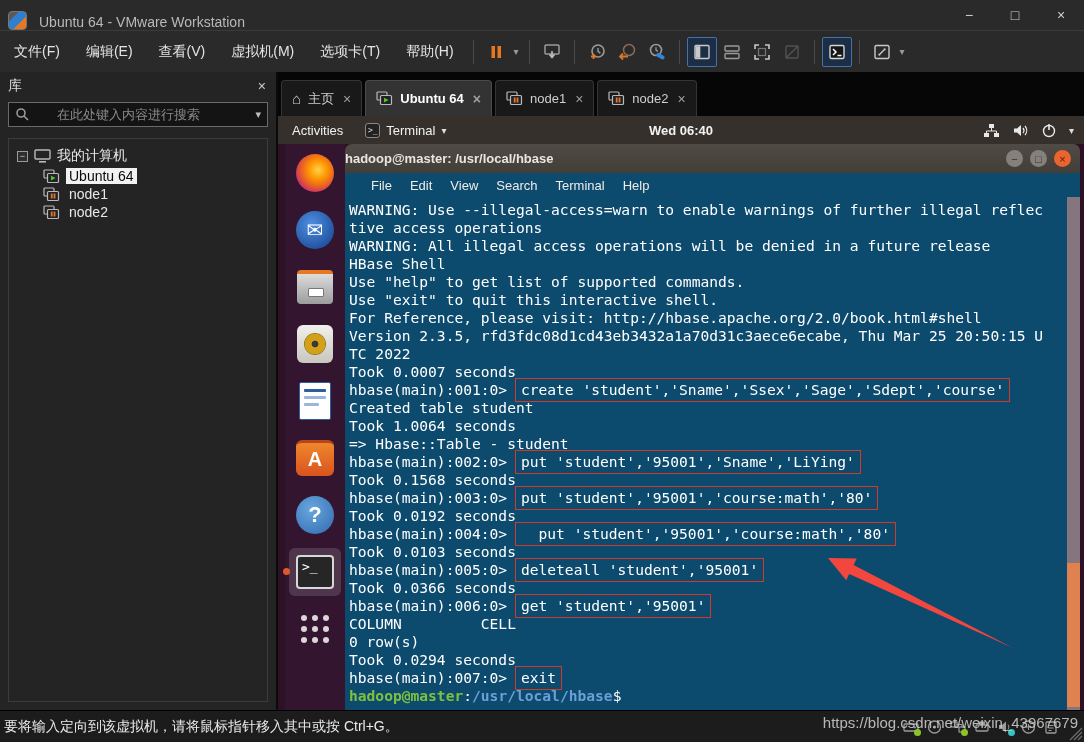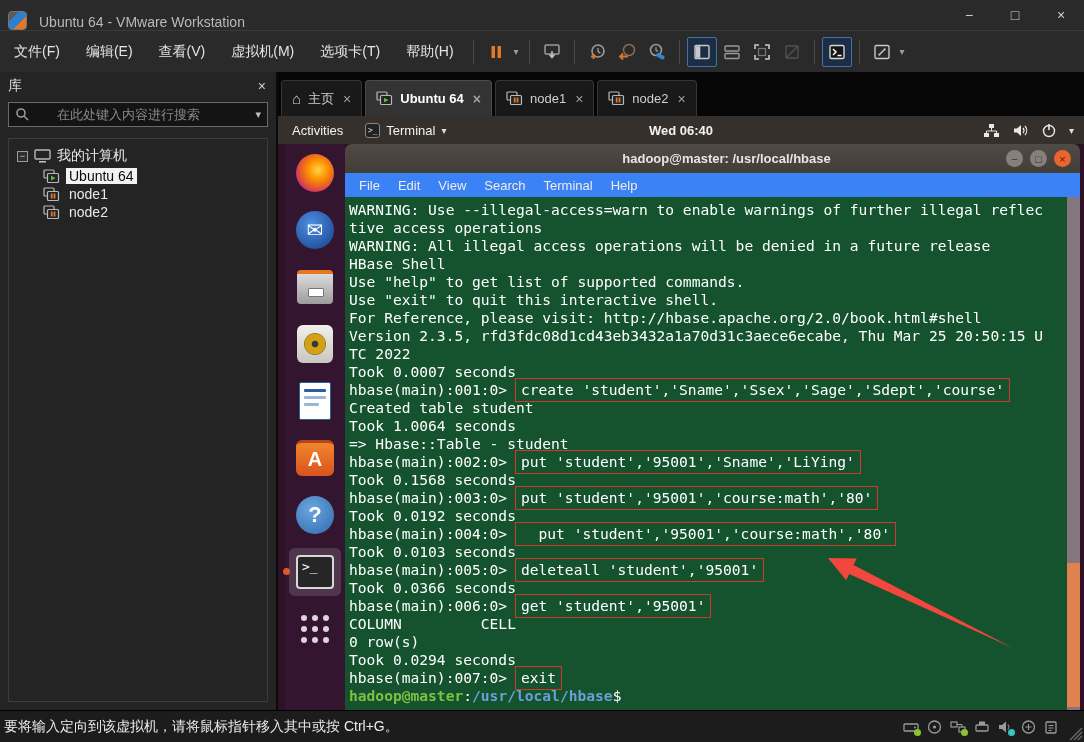--- a/index.html
+++ b/index.html
@@ -80,28 +80,28 @@
   .ic-lw span:nth-child(3){ background:#9ab6d8; width:70%; }
   .ic-us { width:38px; height:36px; border-radius:6px; background:linear-gradient(#f0862c,#d9531e); color:#fff; font-weight:bold; font-size:20px; display:flex; align-items:center; justify-content:center; border-top:3px solid #b8441a; }
   .ic-help { width:38px; height:38px; border-radius:50%; background:radial-gradient(circle at 40% 35%, #6aa6dd, #2f6bb0); color:#fff; font-weight:bold; font-size:22px; display:flex; align-items:center; justify-content:center; }
   .ic-term { width:38px; height:34px; background:#262626; border:2px solid #d8d8d8; border-radius:4px; color:#fff; font-family:"DejaVu Sans Mono",monospace; font-size:13px; padding:2px 4px; }
   .ic-grid { width:34px; height:34px; display:grid; grid-template-columns:repeat(3,1fr); place-items:center; }
   .ic-grid i { width:6px; height:6px; border-radius:50%; background:#ded5d9; }
 
   
   .terminal { flex:1; margin-right:4px; display:flex; flex-direction:column; min-width:0; }
   .term-titlebar { height:29px; background:linear-gradient(#504b45,#423d37); border-radius:7px 7px 0 0; display:flex; align-items:center; position:relative; flex:0 0 29px; }
-  .term-title { position:absolute; left:0; right:0; text-align:center; color:#e8e6e3; font-size:13px; font-weight:bold; pointer-events:none;margin-left:28px; }
+  .term-title { position:absolute; left:0; right:0; color:#e8e6e3; font-size:13px; font-weight:bold; pointer-events:none; }
   .term-btns { margin-left:auto; display:flex; gap:7px; padding-right:9px; z-index:1; }
   .term-btn { width:17px; height:17px; border-radius:50%; background:#84807b; color:#36322e; font-size:11px; display:flex; align-items:center; justify-content:center; }
   .term-btn.close { background:#e9642e; color:#5a1d07; }
-  .term-menubar { height:24px; background:#3b82f6; display:flex; align-items:center; padding-left:6px; gap:2px; flex:0 0 24px; }
+  .term-menubar { height:24px; background:#0c4a6e; display:flex; align-items:center; padding-left:18px; gap:2px; flex:0 0 24px; }
   .term-menu { color:#efece8; font-size:13px; padding:2px 8px; }
   .term-body { flex:1; display:flex; min-height:0; }
-  .term-content { flex:1; background:#14532d; padding:4px 8px 0 4px; overflow:hidden;
+  .term-content { flex:1; background:#0c4a6e; padding:4px 8px 0 4px; overflow:hidden;
      font-family:"DejaVu Sans Mono",monospace; font-size:14.6px; line-height:18px; color:#fff; }
   .term-line { white-space:pre; height:18px; }
   .seg-box { border:1px solid #d03a2c; padding:2px 5px 3px; margin:0 -1px; }
   .seg-green { color:#7ec141; font-weight:bold; }
   .seg-blue { color:#6a9fd8; font-weight:bold; }
   .term-scroll { width:13px; background:#84757e; position:relative; }
   .scroll-thumb { position:absolute; left:0; right:0; top:366px; height:144px; background:#e0824f; }
 
   .arrow-overlay { position:absolute; left:0; top:0; pointer-events:none; }
 
@@ -508,17 +508,18 @@
             <path d="M4.5 7h6M7.5 4v6" stroke="#9a9a9a"></path>
           </svg>
         </span>
       <span class="dev">
           <svg width="14" height="14">
             <rect x="2" y="2" width="10" height="11" rx="1" fill="none" stroke="#9a9a9a" stroke-width="1.3"></rect>
             <path d="M4.5 5.5h5M4.5 8h5M4.5 10.5h3" stroke="#9a9a9a"></path>
           </svg>
         </span>
     </div>
+    <div class="watermark">https://blog.csdn.net/weixin_43967679</div>
     <svg class="grip" width="14" height="14">
         <path d="M13 5 5 13 M13 9 9 13 M13 1 1 13" stroke="#6a6a6a" stroke-width="1.4"></path>
       </svg>
   </div>
 </div>
 
 </body></html>

